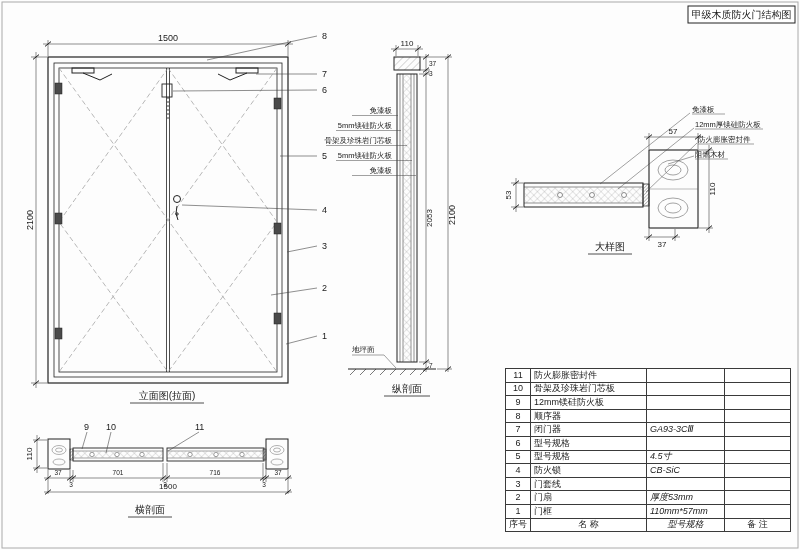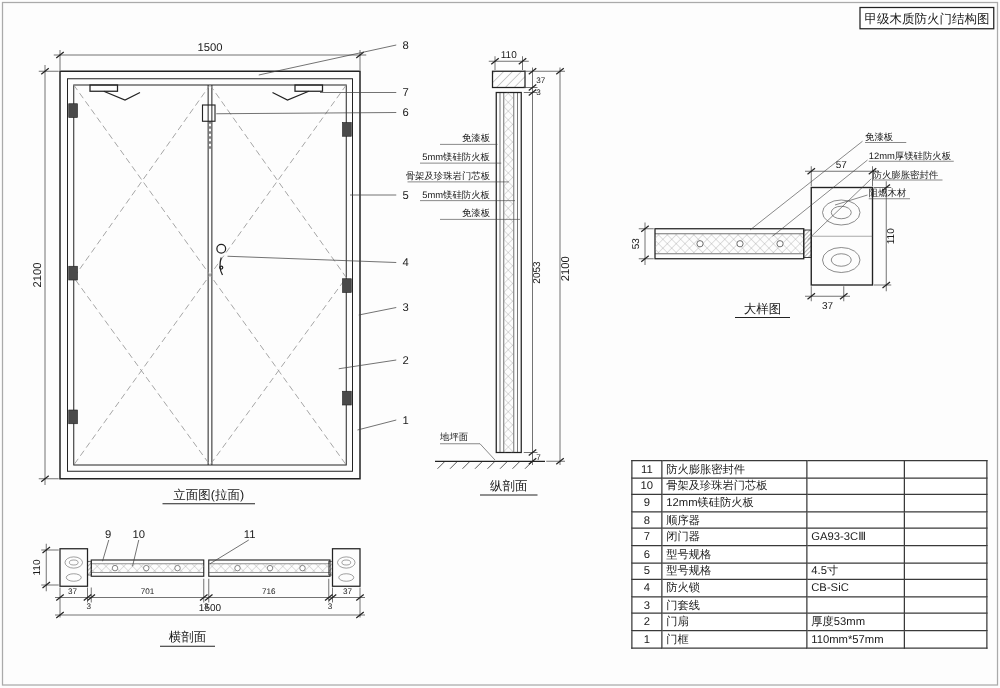--- a/index.html
+++ b/index.html
@@ -7,21 +7,21 @@
               font-family:"Liberation Sans","DejaVu Sans",sans-serif; }
   #sheet { position:relative; width:800px; height:550px; }
   svg { position:absolute; left:0; top:0; }
   svg text { fill:#1a1a1a; font-family:"Liberation Sans","DejaVu Sans",sans-serif; }
   .parts-table { position:absolute; left:505px; top:368px; border-collapse:collapse;
                  table-layout:fixed; background:#fff; }
   .parts-table td { border:1px solid #3a3a3a; font-size:9px; line-height:1; height:13.6px;
                     padding:0 3px; color:#1a1a1a; white-space:nowrap; overflow:hidden; }
   .parts-table td.c-no   { width:24px;  text-align:center; }
   .parts-table td.c-name { width:116px; text-align:left; }
-  .parts-table td.c-spec { width:78px;  text-align:left; }
+  .parts-table td.c-spec { width:78px;  text-align:left;font-style:italic; }
   .parts-table td.c-note { width:66px;  text-align:left; }
   .parts-table tr.hdr td { text-align:center; }
 </style>
 </head>
 <body>
 
 <div id="sheet">
 
 <svg width="800" height="550" viewBox="0 0 800 550">
   <defs>
@@ -424,16 +424,22 @@
       <td class="c-name">门扇</td>
       <td class="c-spec">厚度53mm</td>
       <td class="c-note"></td>
     </tr>
     <tr>
       <td class="c-no">1</td>
       <td class="c-name">门框</td>
       <td class="c-spec">110mm*57mm</td>
       <td class="c-note"></td>
     </tr>
+    <tr class="hdr">
+      <td class="c-no">序号</td>
+      <td class="c-name">名  称</td>
+      <td class="c-spec">型号规格</td>
+      <td class="c-note">备  注</td>
+    </tr>
   </tbody>
 </table>
 
 </div>
 
 </body></html>

